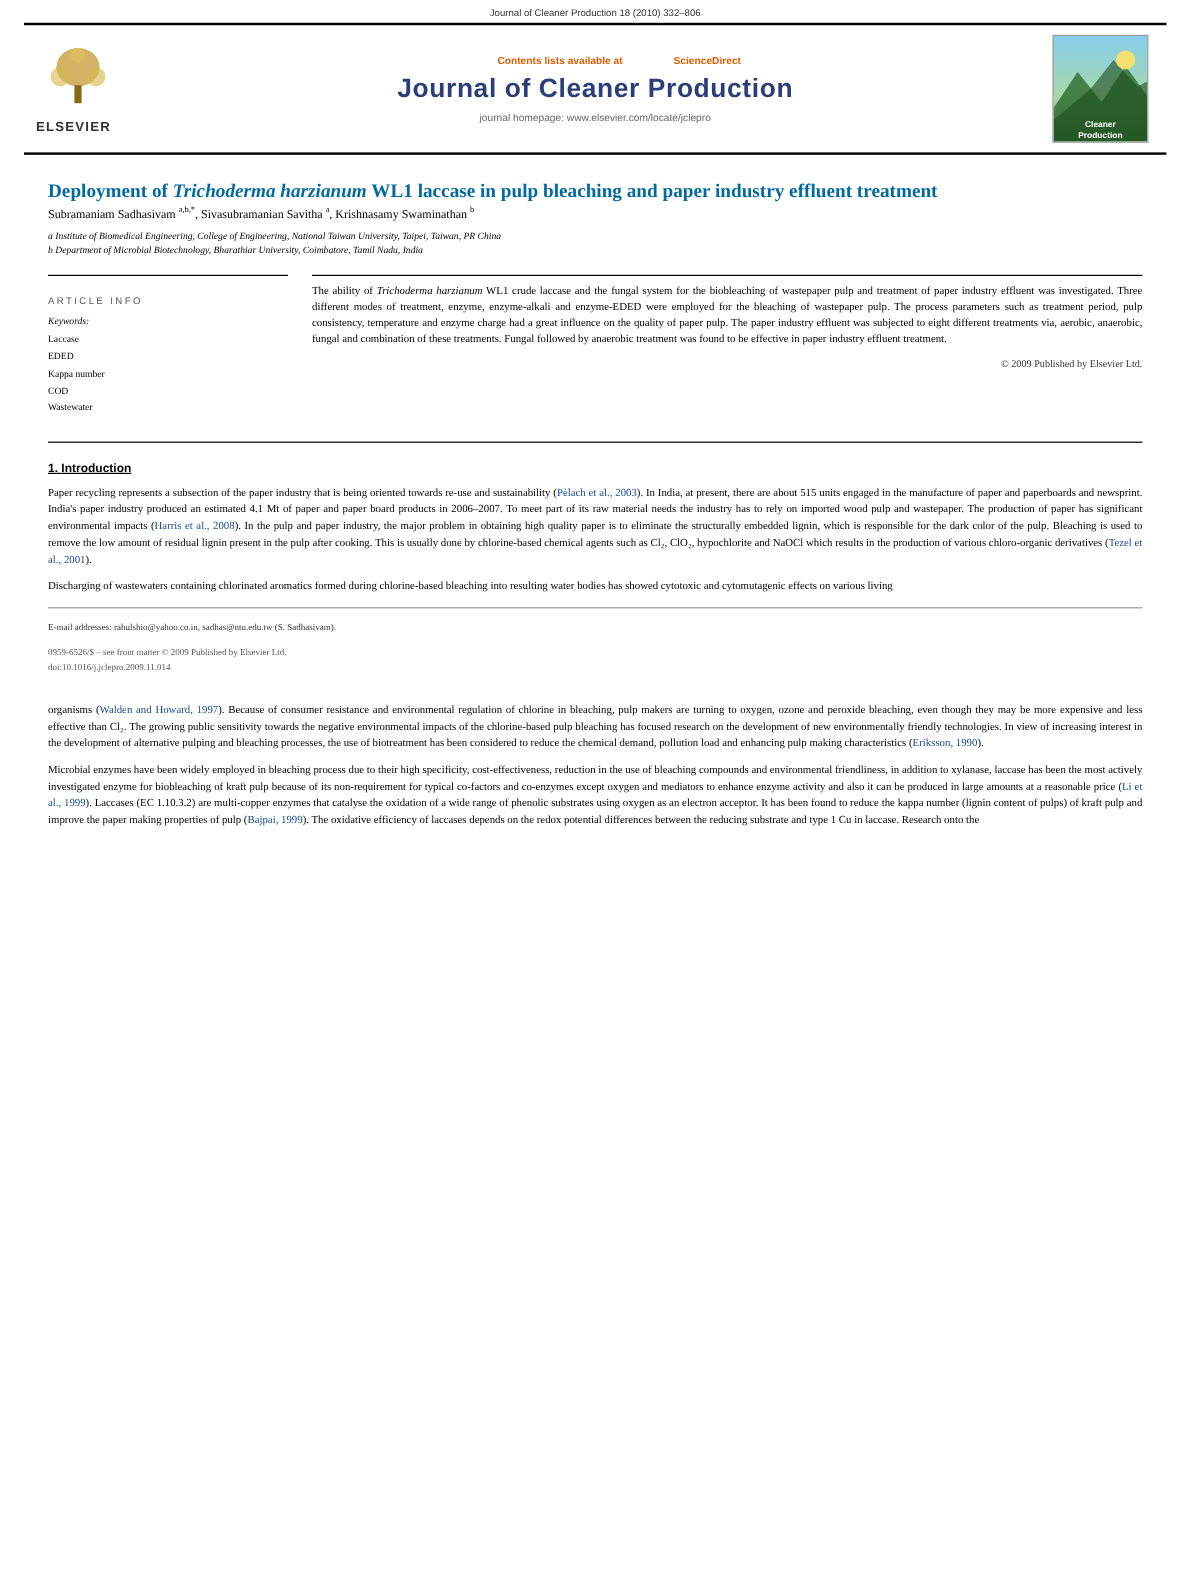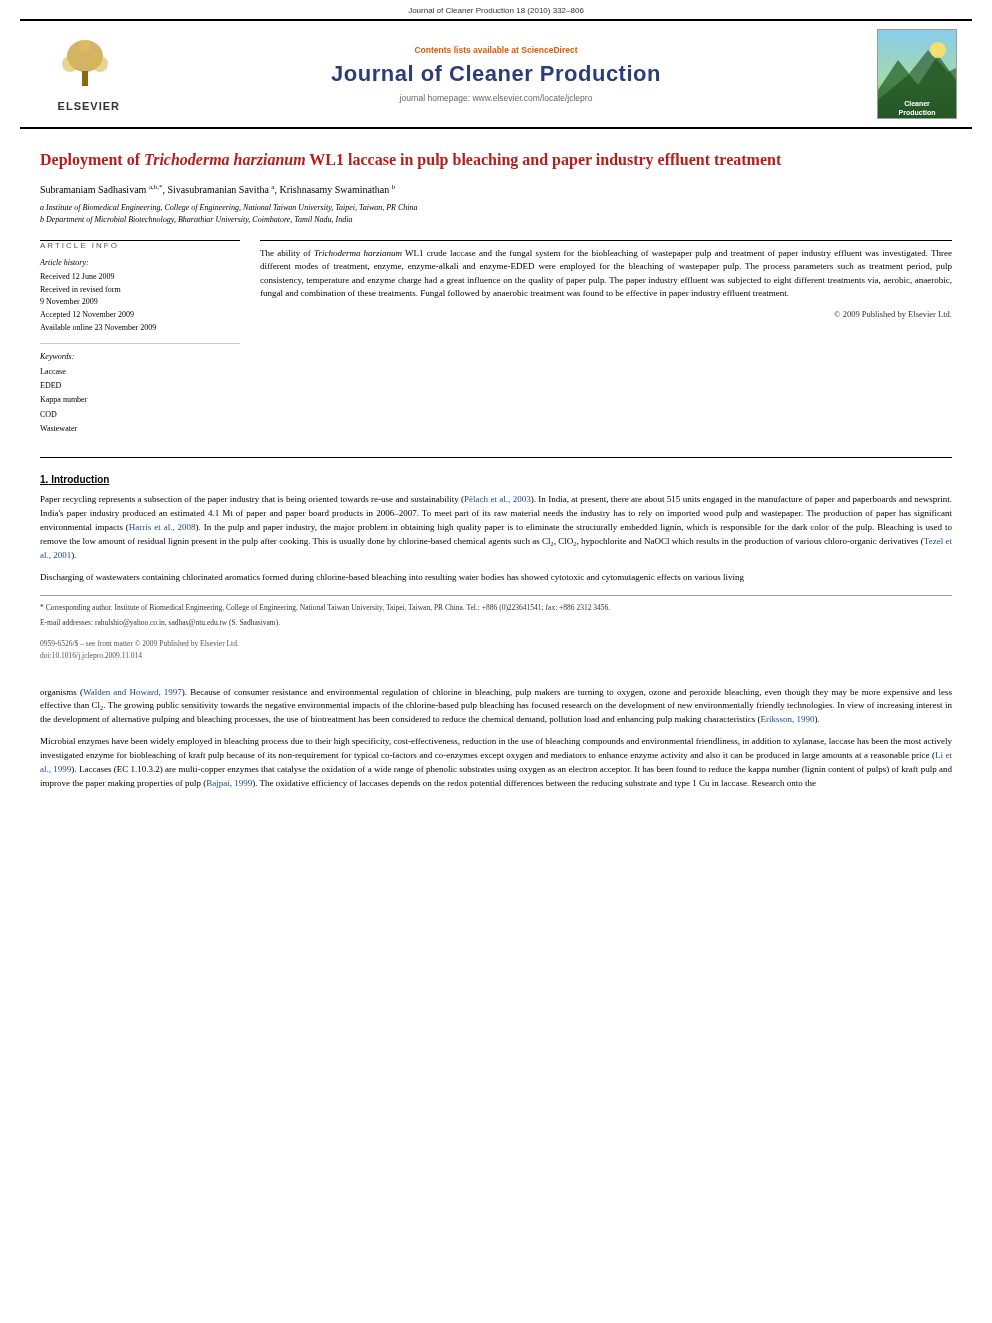--- a/index.html
+++ b/index.html
@@ -27,21 +27,21 @@
       border-top: 2px solid #000;
       border-bottom: 2px solid #000;
       padding: 8px 10px;
       margin: 0 20px;
     }
 
     .elsevier-logo {
       width: 90px;
       display: flex;
       flex-direction: column;
-      align-items: flex-end;
+      align-items: flex-start;
       flex-shrink: 0;
     }
     .elsevier-text {
       font-family: Arial, sans-serif;
       font-size: 11px;
       font-weight: bold;
       letter-spacing: 1px;
       color: #333;
       margin-top: 4px;
     }
@@ -52,20 +52,21 @@
     }
     .sciencedirect-line {
       font-family: Arial, sans-serif;
       font-size: 8.5px;
       color: #555;
       margin-bottom: 6px;
     }
     .sciencedirect-line span {
       color: #e05a00;
       font-weight: bold;
+      margin-left: 40px;
     }
     .journal-title-main {
       font-family: Arial, sans-serif;
       font-size: 22px;
       font-weight: bold;
       color: #2c3e7a;
       letter-spacing: 0.5px;
     }
     .journal-homepage {
       font-family: Arial, sans-serif;
@@ -97,22 +98,21 @@
     .content-area {
       padding: 0 40px;
       margin-top: 20px;
     }
 
     
     .article-title {
       font-size: 16px;
       font-weight: bold;
       line-height: 1.4;
-      margin-bottom: 12px;
-      color: #b91c1c;
+      color: #0369a1;
     }
     .article-title em {
       font-style: italic;
     }
 
     
     .authors {
       font-size: 10px;
       margin-bottom: 6px;
       color: #000;
@@ -133,21 +133,21 @@
     
     .two-col {
       display: flex;
       gap: 20px;
       margin-bottom: 20px;
     }
     .left-col {
       width: 200px;
       flex-shrink: 0;
       border-top: 1.5px solid #000;
-      padding-top: 0;
+      padding-top: 16px;
     }
     .right-col {
       flex: 1;
       border-top: 1.5px solid #000;
       padding-top: 6px;
     }
 
     .col-header {
       font-family: Arial, sans-serif;
       font-size: 8px;
@@ -330,28 +330,20 @@
   <div class="affiliations">
     <div>a Institute of Biomedical Engineering, College of Engineering, National Taiwan University, Taipei, Taiwan, PR China</div>
     <div>b Department of Microbial Biotechnology, Bharathiar University, Coimbatore, Tamil Nadu, India</div>
   </div>
 
   <div class="two-col">
 
     <div class="left-col">
       <div class="col-header">ARTICLE INFO</div>
 
-      <div class="article-history">
-        <div class="ah-label">Article history:</div>
-        <div class="ah-item">Received 12 June 2009</div>
-        <div class="ah-item">Received in revised form</div>
-        <div class="ah-item">9 November 2009</div>
-        <div class="ah-item">Accepted 12 November 2009</div>
-        <div class="ah-item">Available online 23 November 2009</div>
-      </div>
 
       <div class="keywords-section">
         <div class="kw-label">Keywords:</div>
         <div class="kw-item">Laccase</div>
         <div class="kw-item">EDED</div>
         <div class="kw-item">Kappa number</div>
         <div class="kw-item">COD</div>
         <div class="kw-item">Wastewater</div>
       </div>
     </div>
@@ -375,21 +367,20 @@
 
       <div class="body-paragraph">
         Paper recycling represents a subsection of the paper industry that is being oriented towards re-use and sustainability (<span class="ref-link">Pèlach et al., 2003</span>). In India, at present, there are about 515 units engaged in the manufacture of paper and paperboards and newsprint. India's paper industry produced an estimated 4.1 Mt of paper and paper board products in 2006–2007. To meet part of its raw material needs the industry has to rely on imported wood pulp and wastepaper. The production of paper has significant environmental impacts (<span class="ref-link">Harris et al., 2008</span>). In the pulp and paper industry, the major problem in obtaining high quality paper is to eliminate the structurally embedded lignin, which is responsible for the dark color of the pulp. Bleaching is used to remove the low amount of residual lignin present in the pulp after cooking. This is usually done by chlorine-based chemical agents such as Cl₂, ClO₂, hypochlorite and NaOCl which results in the production of various chloro-organic derivatives (<span class="ref-link">Tezel et al., 2001</span>).
       </div>
 
       <div class="body-paragraph">
         Discharging of wastewaters containing chlorinated aromatics formed during chlorine-based bleaching into resulting water bodies has showed cytotoxic and cytomutagenic effects on various living
       </div>
 
       <div class="footnote-area">
-        <div>* Corresponding author. Institute of Biomedical Engineering, College of Engineering, National Taiwan University, Taipei, Taiwan, PR China. Tel.: +886 (0)223641541; fax: +886 2312 3456.</div>
         <div style="margin-top:4px;">E-mail addresses: rahulshio@yahoo.co.in, sadhas@ntu.edu.tw (S. Sadhasivam).</div>
       </div>
 
       <div class="bottom-info">
         <div>0959-6526/$ – see front matter © 2009 Published by Elsevier Ltd.</div>
         <div>doi:10.1016/j.jclepro.2009.11.014</div>
       </div>
     </div>
 
     <div class="body-right">

